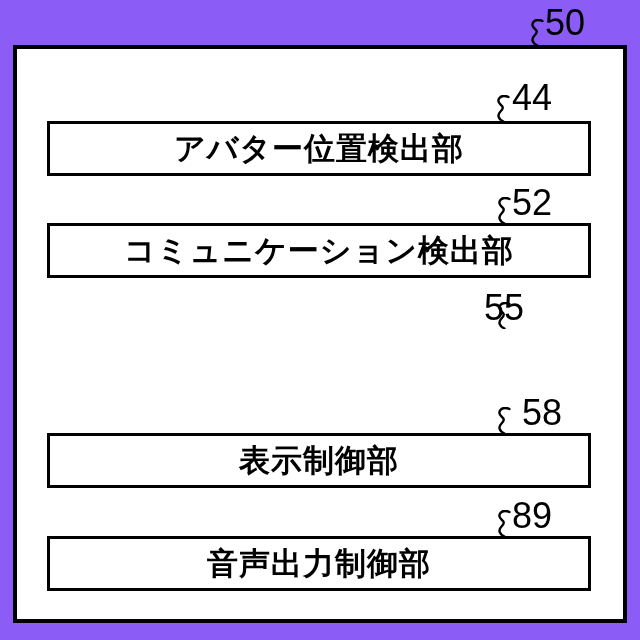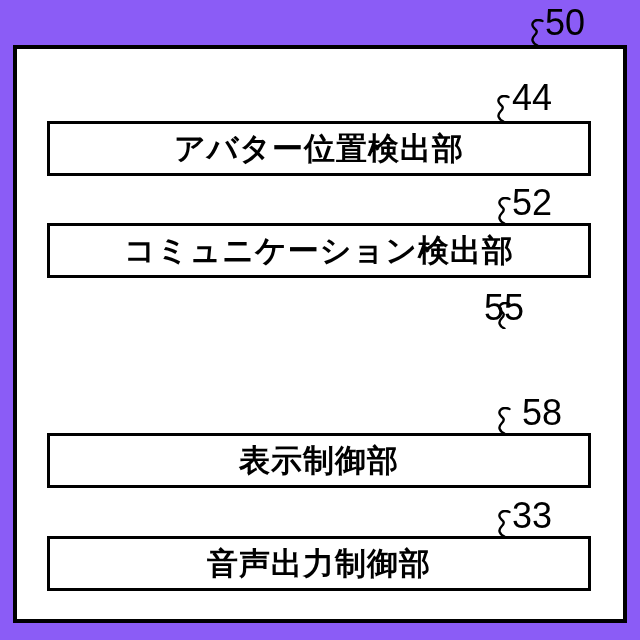--- a/index.html
+++ b/index.html
@@ -118,18 +118,18 @@
     <path d="M15.5 2 C7 -1.5 2.5 5.5 7.5 9.5 C10.5 12 10.5 13.5 7.5 16.5 C4 20 5 24 10.5 26.5"></path>
   </svg>
   <span class="ref-num num-58">58</span>
   <div class="unit-box box-58">
     <span class="unit-label">表示制御部</span>
   </div>
 
   <svg class="squiggle sq-59" viewBox="0 0 17 27" aria-hidden="true">
     <path d="M15.5 2 C7 -1.5 2.5 5.5 7.5 9.5 C10.5 12 10.5 13.5 7.5 16.5 C4 20 5 24 10.5 26.5"></path>
   </svg>
-  <span class="ref-num num-59">33</span>
+  <span class="ref-num num-59">89</span>
   <div class="unit-box box-59">
     <span class="unit-label">音声出力制御部</span>
   </div>
 
 </div>
 
 </body></html>

